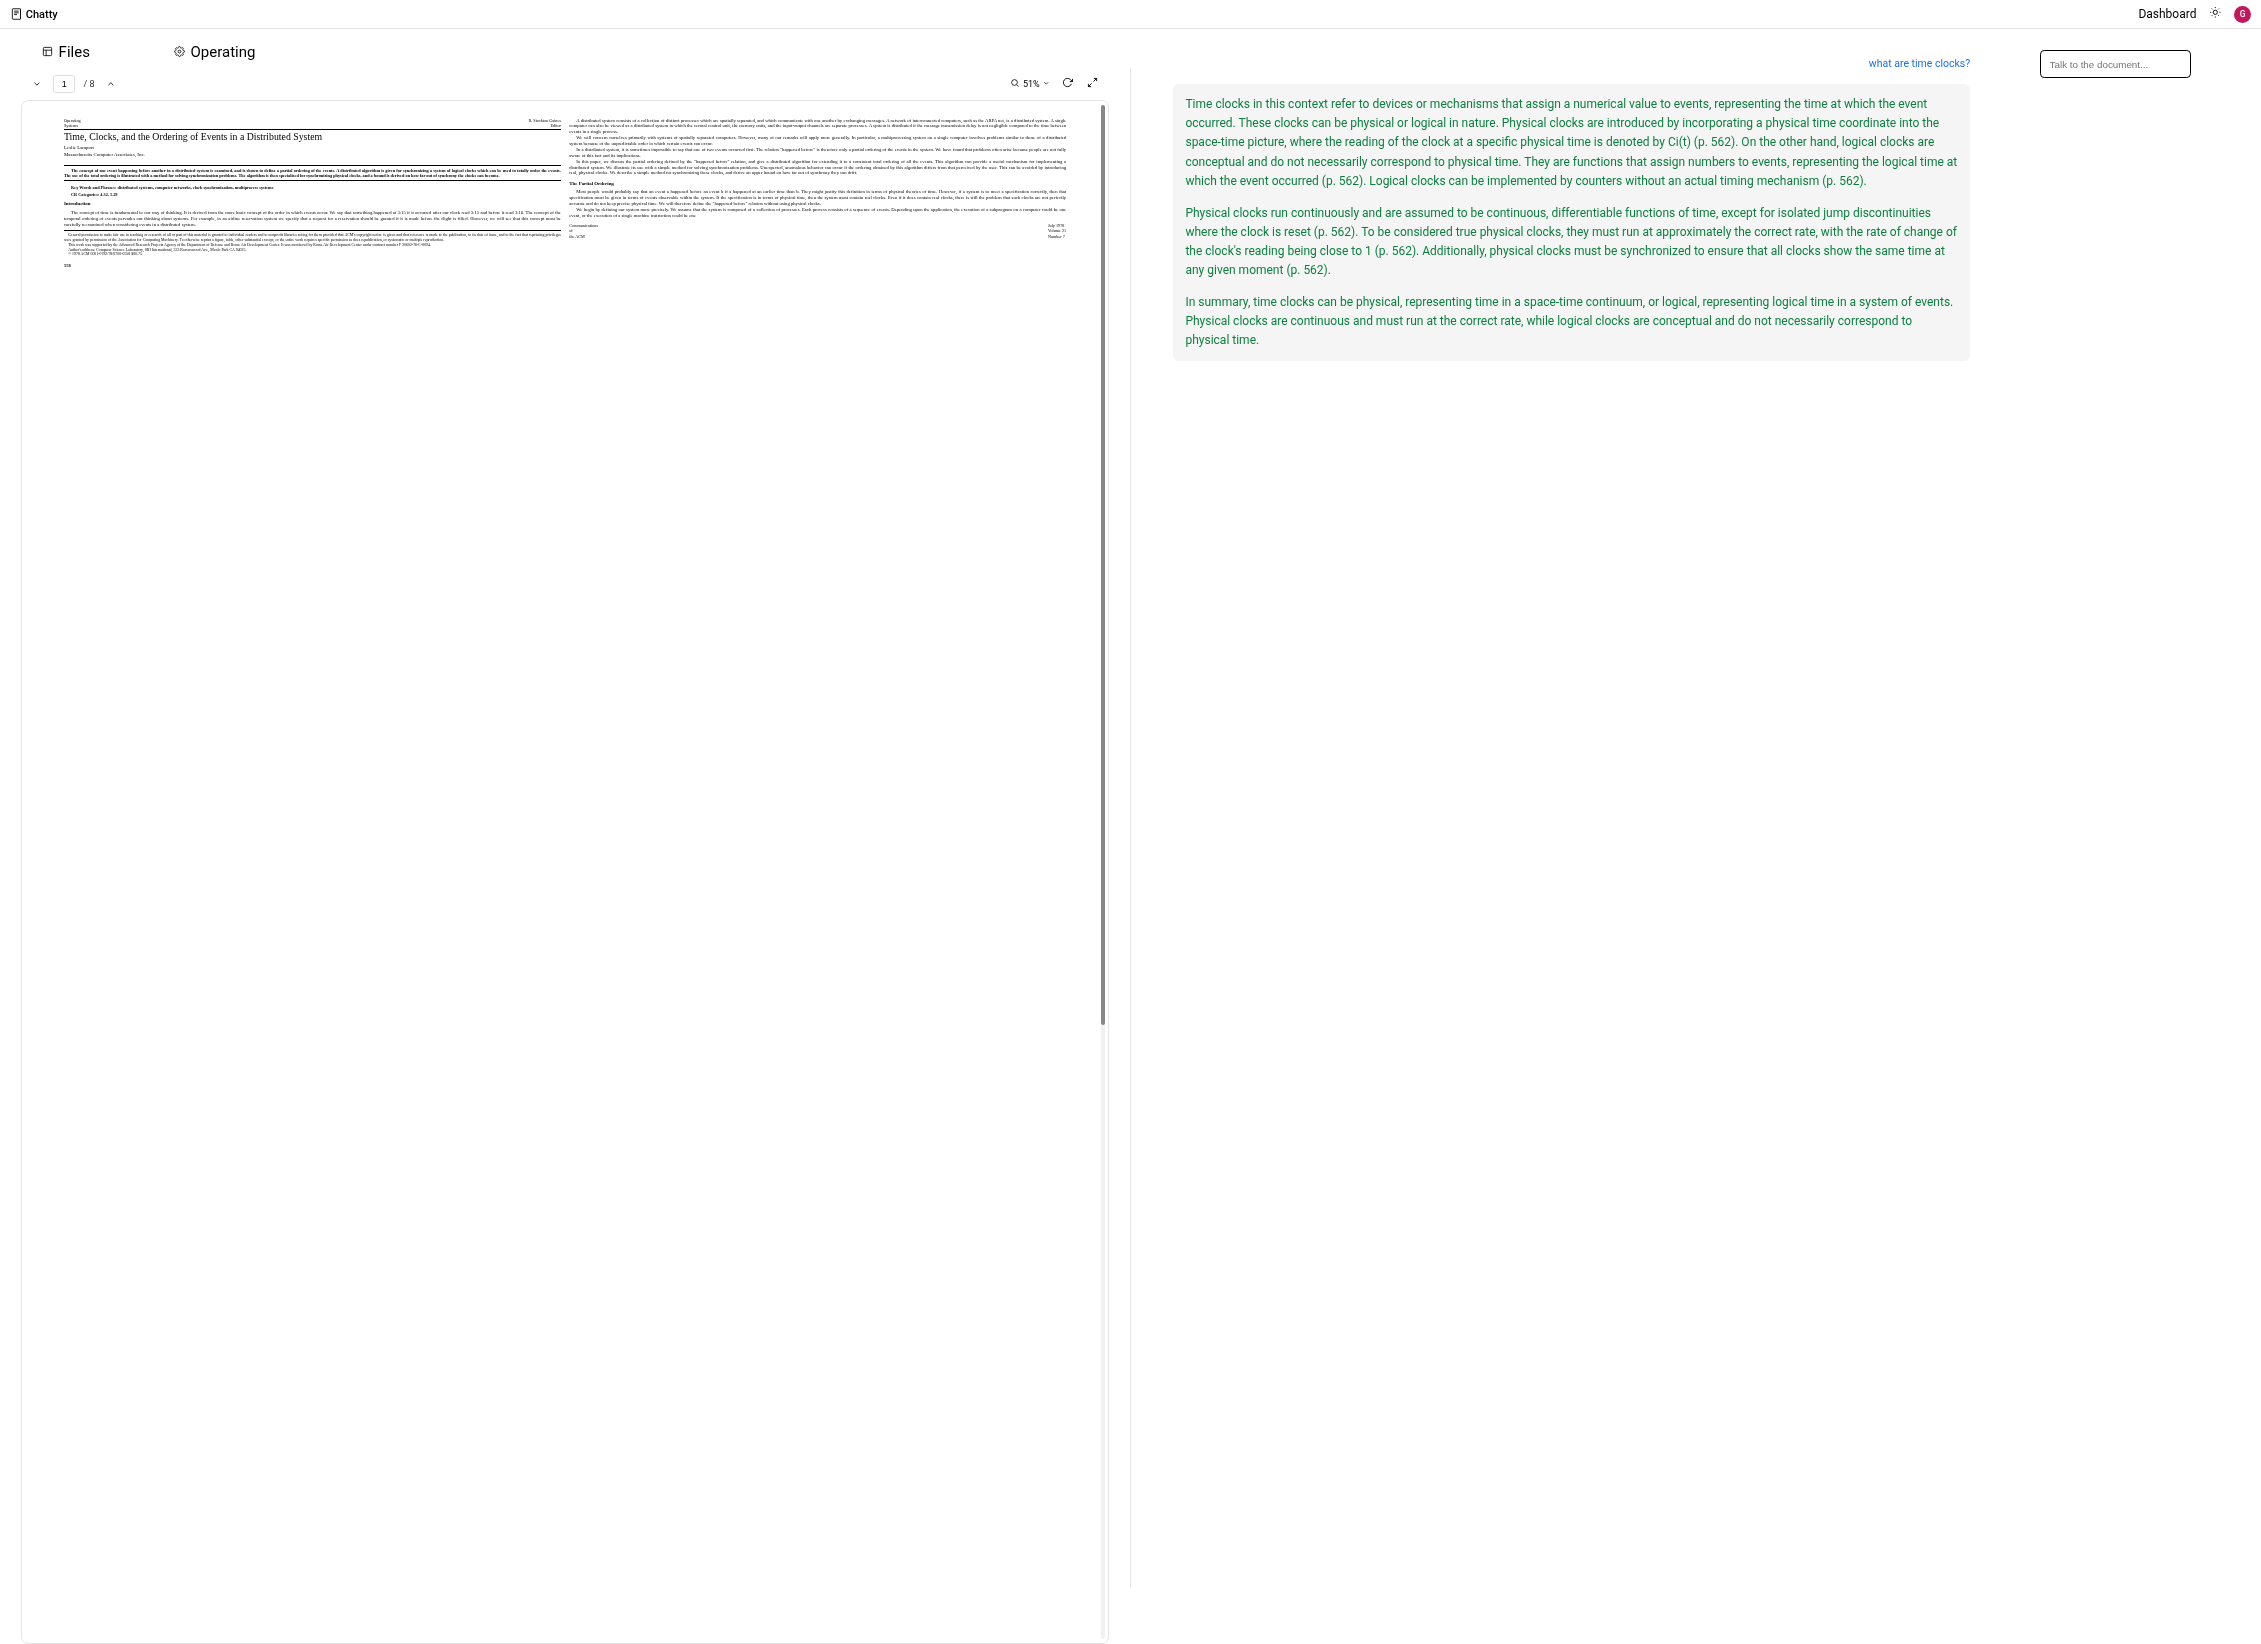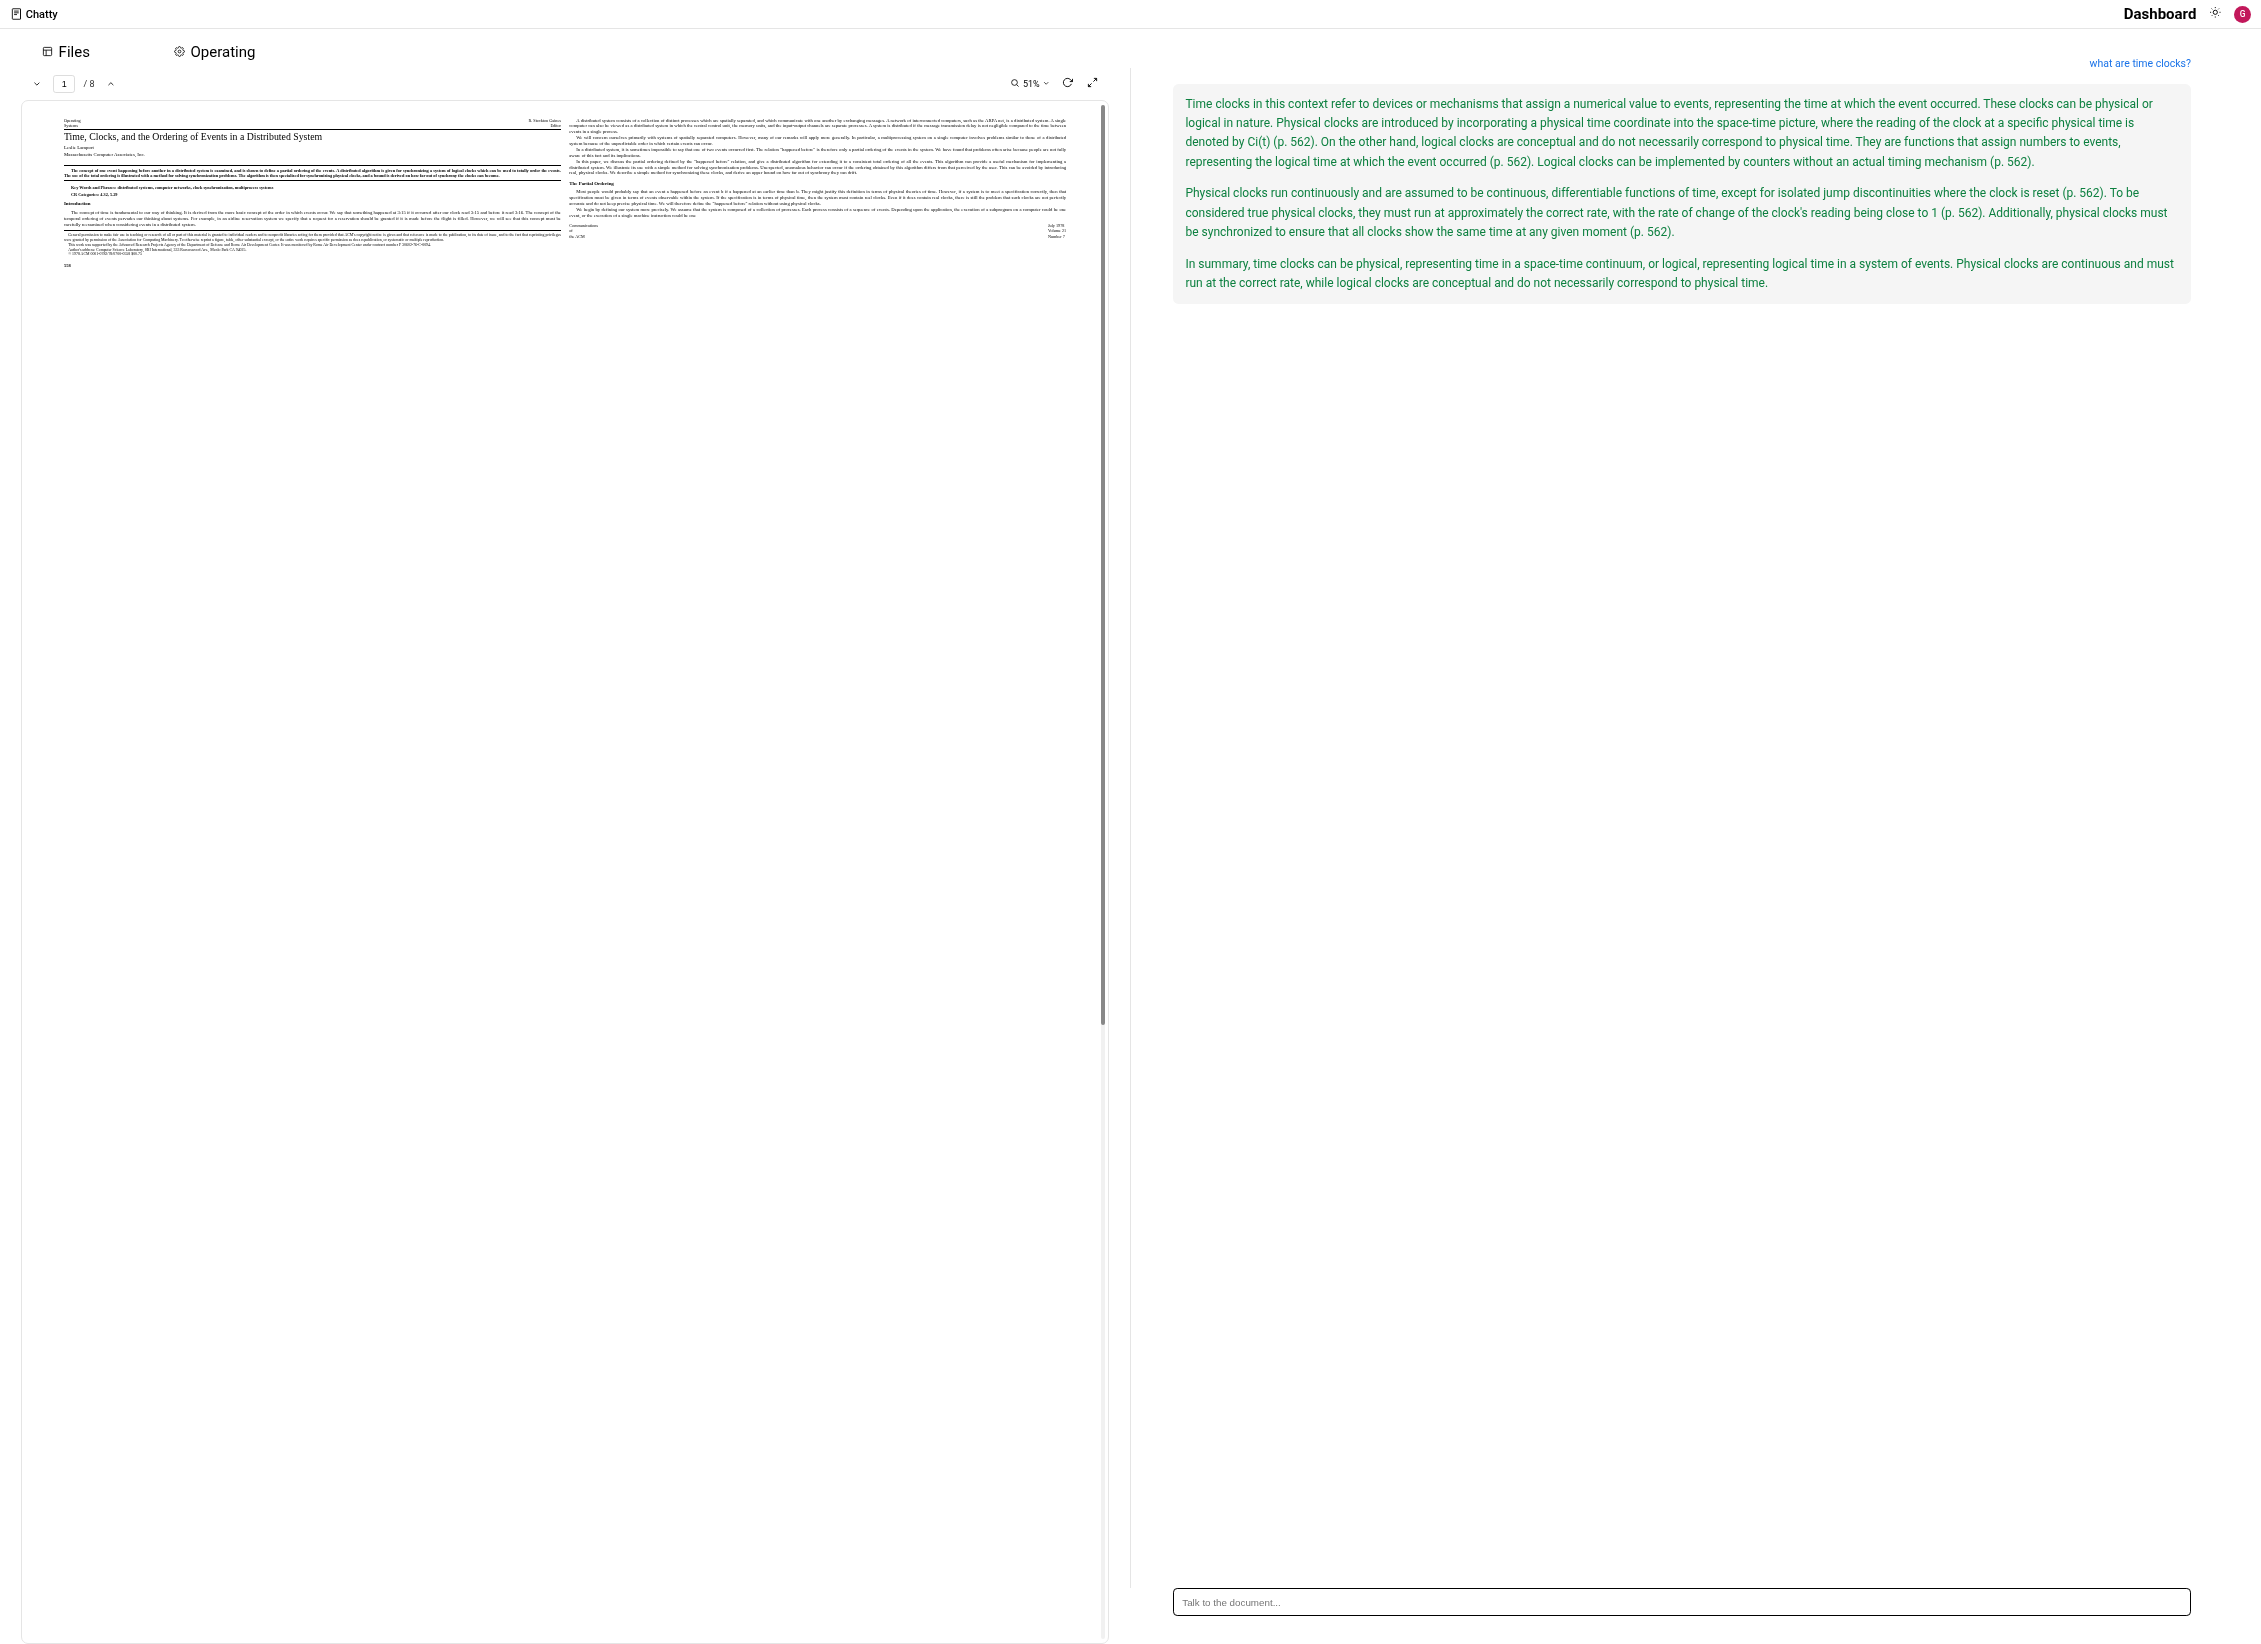--- a/index.html
+++ b/index.html
@@ -2,27 +2,27 @@
 <html style="font-size:11px"><head>
 <meta charset="utf-8">
 <style>
 * { margin: 0; padding: 0; box-sizing: border-box; }
 body { font-family: -apple-system, BlinkMacSystemFont, "Segoe UI", Roboto, sans-serif; background: #fff; color: #000; }
 .topbar { display: flex; align-items: center; justify-content: space-between; height: 29px; padding: 0 9.8px; border-bottom: 0.7px solid #e5e5e5; }
 .topbar-left { display: flex; align-items: center; gap: 2px; }
 .logo-icon { width: 14px; height: 14px; }
 .brand { font-size: 11px; font-weight: 500; }
 .topbar-right { display: flex; align-items: center; gap: 9.8px; }
-.dashboard-link { font-size: 15px; color: #000; text-decoration: none; font-weight: bold; }
+.dashboard-link { font-size: 12px; color: #000; text-decoration: none; }
 .avatar { width: 17px; height: 17px; border-radius: 50%; background: #c2185b; color: #fff; display: flex; align-items: center; justify-content: center; font-size: 8.4px; font-weight: 500; }
 .icon-btn { background: none; border: none; cursor: pointer; padding: 2.8px; display: flex; align-items: center; justify-content: center; }
 
 .main { display: flex; height: calc(100vh - 29px); }
 .left-pane { width: 50%; display: flex; flex-direction: column; padding: 0 21px; }
-.right-pane { width: 50%; display: flex; flex-direction: column; padding: 14px 28px 14px 14px; position: relative; }
+.right-pane { width: 50%; display: flex; flex-direction: row; padding: 14px 28px 14px 14px; position: relative; }
 
 .tabs { display: flex; gap: 84px; padding: 14px 21px 7px 21px; }
 .tab { display: flex; align-items: flex-start; gap: 5.6px; font-size: 15px; cursor: pointer; }
 .toolbar { display: flex; align-items: center; justify-content: space-between; padding: 5.6px 8.4px; }
 .toolbar-left, .toolbar-right { display: flex; align-items: center; gap: 8.4px; }
 .page-input { width: 22px; height: 18px; border: 0.7px solid #ddd; border-radius: 2.8px; text-align: center; font-size: 9px; }
 .page-total { font-size: 9px; color: #333; }
 .zoom { display: flex; align-items: center; gap: 2.8px; font-size: 9px; }
 
 .doc-viewer { flex: 1; border: 0.7px solid #e5e5e5; border-radius: 7px; background: #fff; overflow: hidden; position: relative; display: flex; justify-content: center; padding: 14px 7px; }

